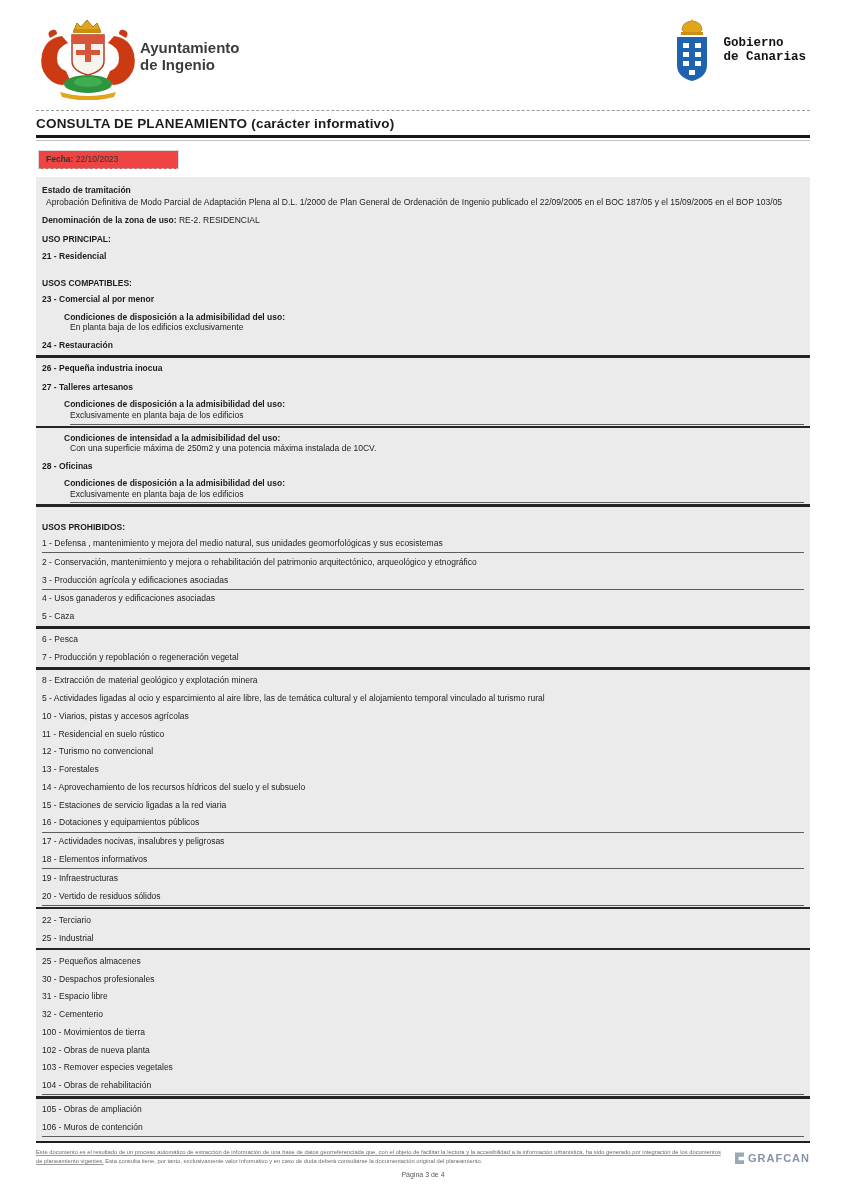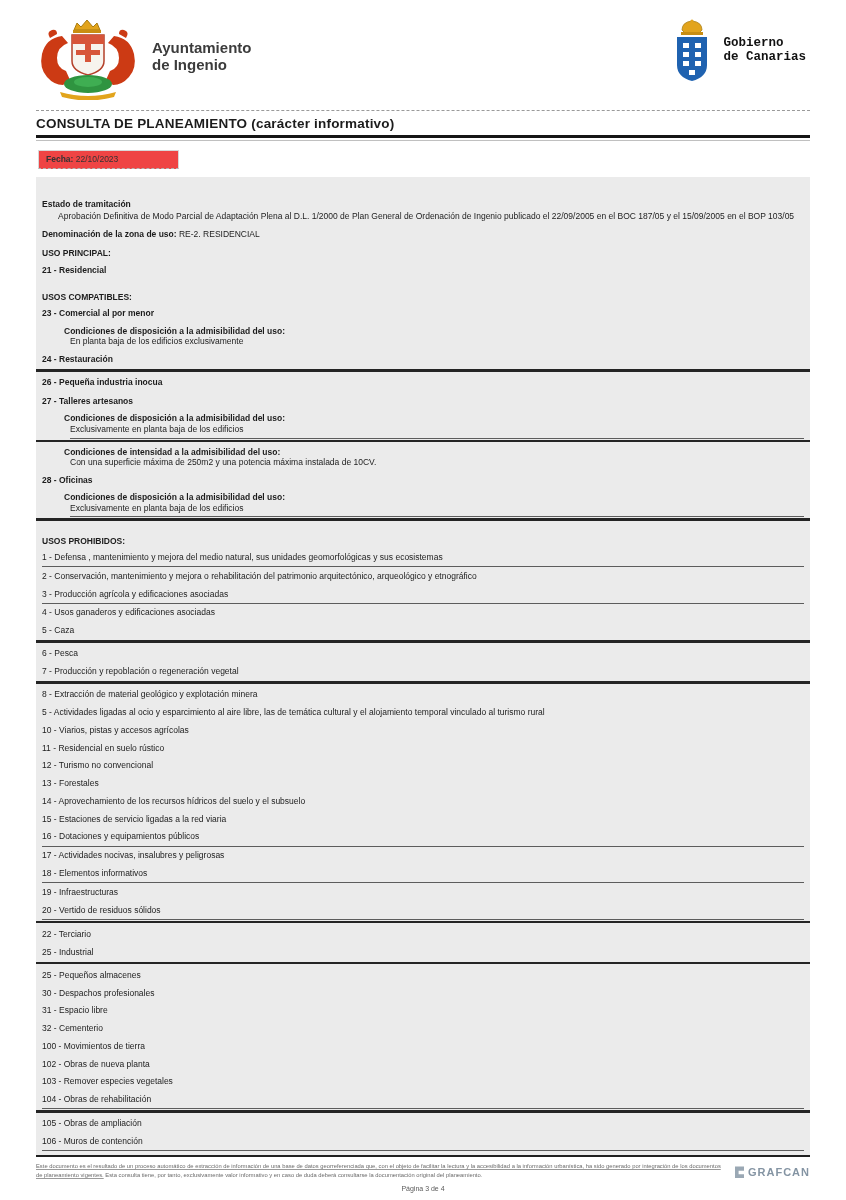--- a/index.html
+++ b/index.html
@@ -8,21 +8,21 @@
     background:#ffffff;
     font-family:"Liberation Sans", sans-serif;
     color:#1c1c1c;
     position:relative;
     overflow:hidden;
   }
   .page { padding:14px 36px 0 36px; }
 
   
   .header { display:flex; justify-content:space-between; align-items:flex-start; padding:4px 0 10px 0; }
-  .org { display:flex; gap:12px; }
+  .org { display:flex; }
   .org-text { font-weight:bold; line-height:1.12; }
   .org-left .org-text { font-size:15px; color:#3c3c3c; margin-top:22px; }
   .org-right { display:flex; gap:8px; margin-right:4px;font-family:Liberation Mono, monospace; }
   .org-right .org-text { font-size:12.5px; color:#111; margin-top:18px; }
 
   
   .title-wrap { border-top:1px dashed #9a9a9a; padding-top:5px; }
   .doc-title { font-size:13.5px; font-weight:bold; letter-spacing:.2px; padding-bottom:4px; }
   .title-rule  { height:2.5px; background:#161616; }
   .title-rule2 { height:1px; background:#c0c0c0; margin-top:2px; }
@@ -37,22 +37,22 @@
   .fecha-box b { font-weight:bold; }
 
   
   .content {
     background:#ebebeb;
     padding:8px 6px 4px 6px;
     font-size:8.5px; line-height:1.25;
     border-bottom:2.5px solid #1f1f1f;
   }
   .sec-label { font-weight:bold; margin:7px 0 2px 0; }
-  .estado-label { margin-top:14px; }
-  .estado-text { margin:1px 0 7px 16px; max-width:760px; }
+  .estado-label { margin-top:0; }
+  .estado-text { margin:1px 0 7px 4px; max-width:760px; }
   .den-row { margin:4px 0 9px 0; }
   .den-row b { font-weight:bold; }
 
   .row { line-height:1.15; }
   .use-item   { font-weight:bold; padding:4.5px 0 4px 0; }
   .cond-label { font-weight:bold; padding:3.5px 0 1px 0; margin-left:22px; }
   .cond-text  { padding:0 0 3px 0; margin-left:28px; }
   .p-item     { padding:4.5px 0 3.5px 0; }
   .u { border-bottom:1px solid #5c5c5c; }
   .thick { height:2.5px; background:#242424; margin:1px -6px 2px -6px; }

